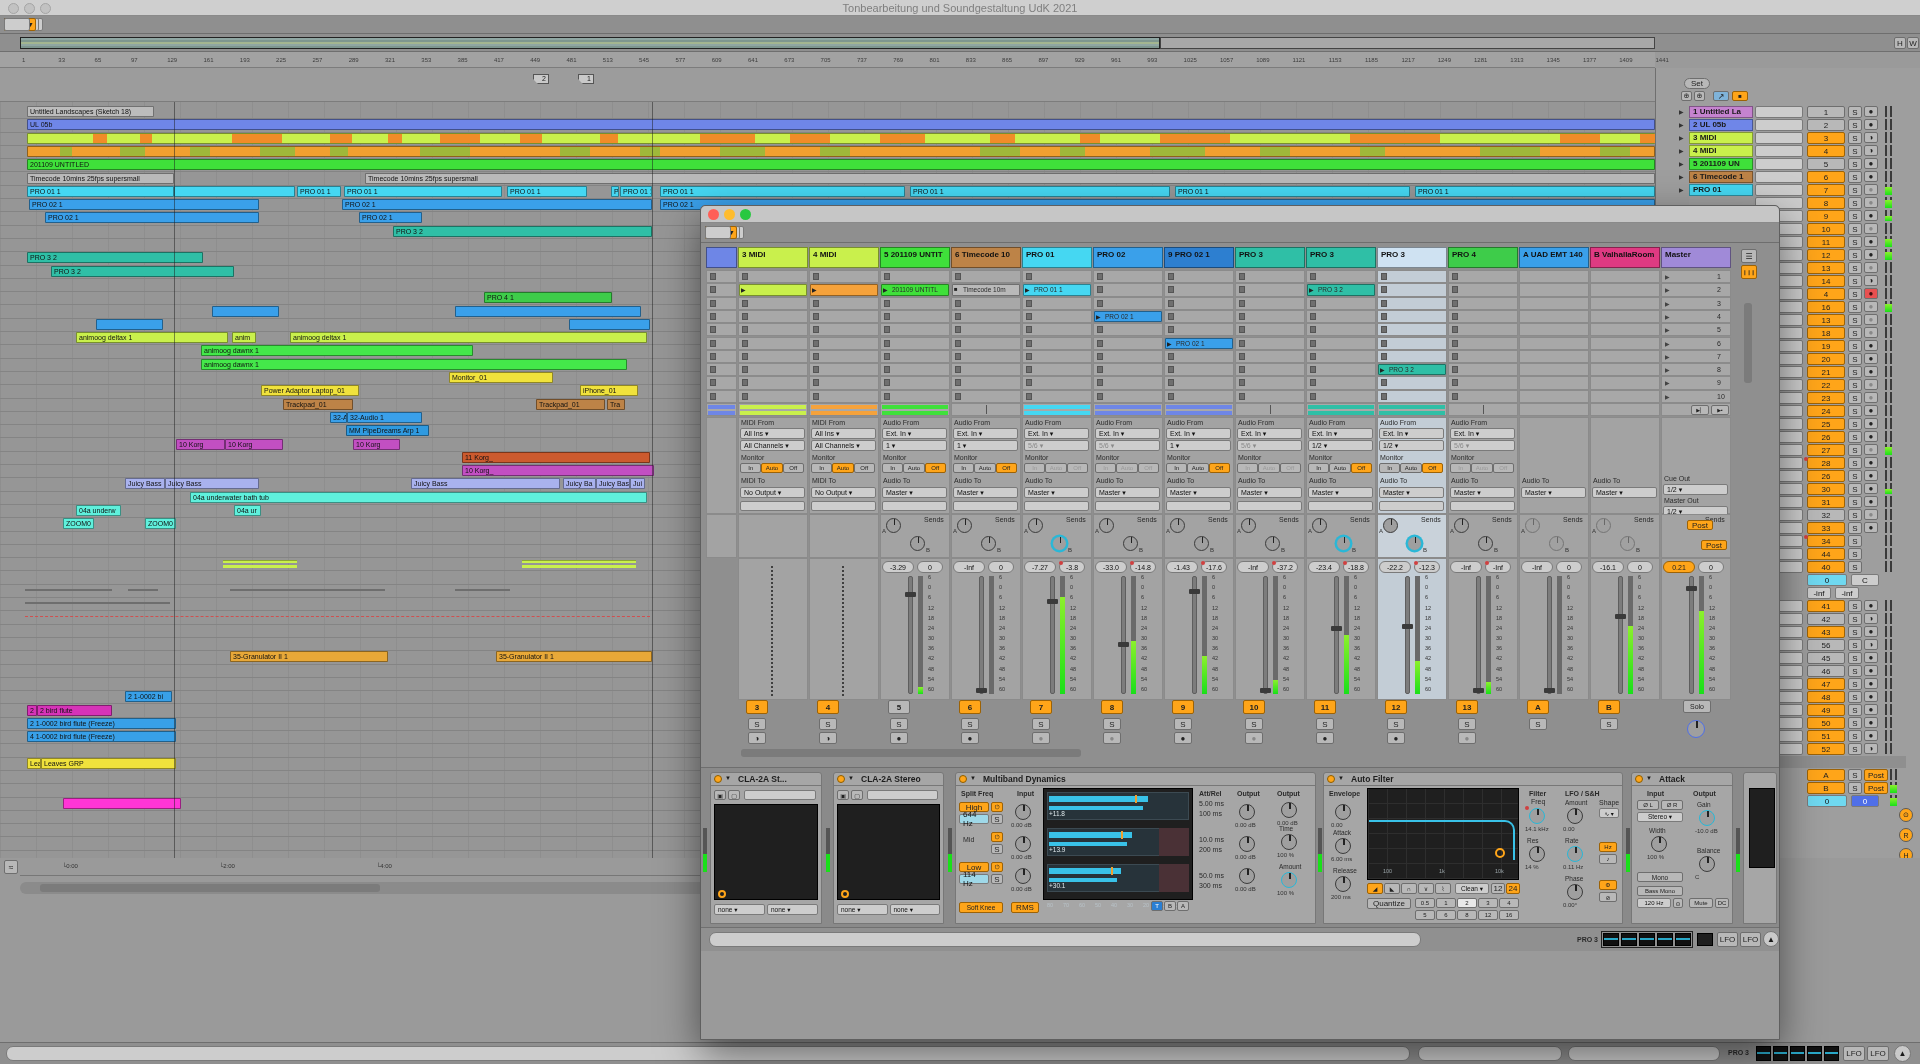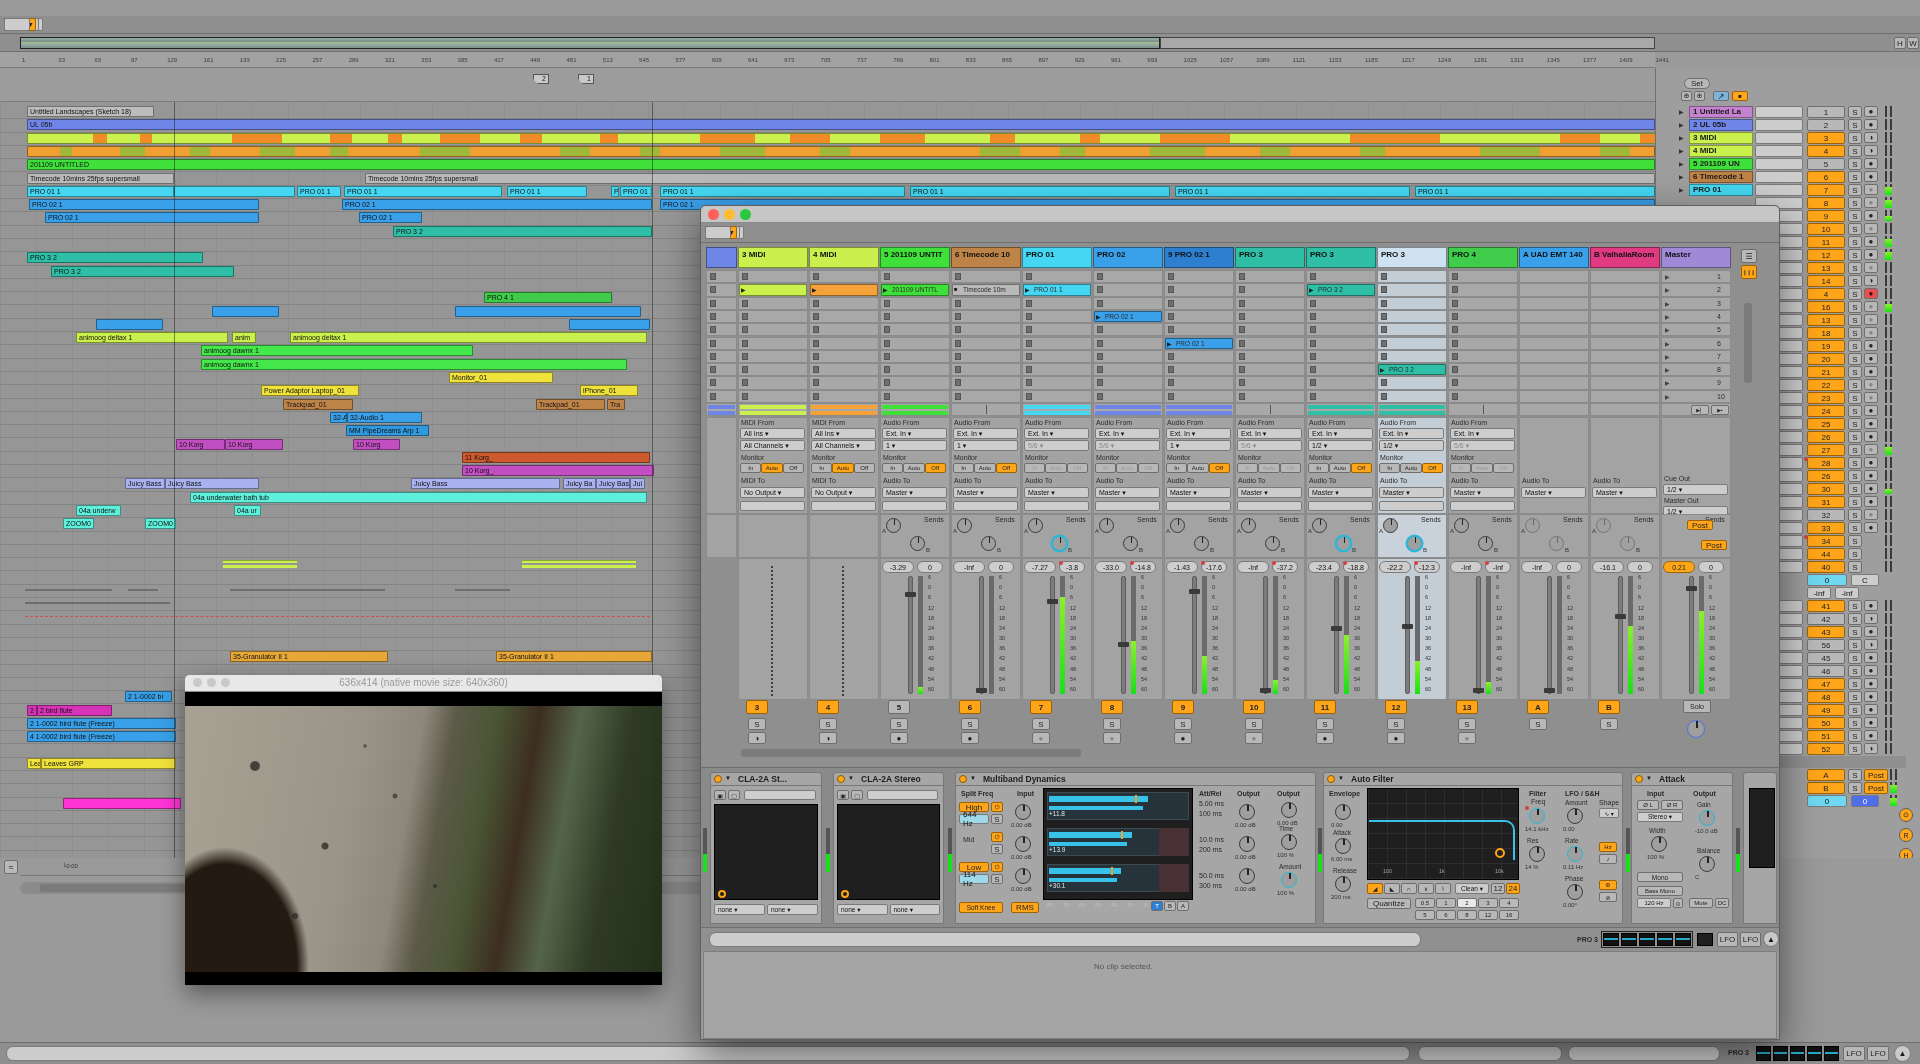--- a/index.html
+++ b/index.html
@@ -30,20 +30,26 @@
   .dev{background:#a6a6a6;border:1px solid #777;border-radius:3px 3px 0 0;}
   .blk{background:#1f1f1f;border:1px solid #000;}
   .meterG{background:linear-gradient(0deg,#19e019,#8cf02c);}
   .scrth{background:#7b7b7b;border-radius:3px;}
 </style>
 </head>
 <body>
 
 <div id="stage">
   <div id="bgwin" style="left:0;top:0;width:1920px;height:1064px;background:#9a9a9a;">
+    <div class="tb" style="left:0;top:0;width:1920px;height:16px;">
+      <div class="tl" style="left:8px;background:#c2c2c2;border:1px solid #a5a5a5;"></div>
+      <div class="tl" style="left:24px;background:#c2c2c2;border:1px solid #a5a5a5;"></div>
+      <div class="tl" style="left:40px;background:#c2c2c2;border:1px solid #a5a5a5;"></div>
+      <div class="ttl">Tonbearbeitung und Soundgestaltung UdK 2021</div>
+    </div>
     <div id="bg-transport" class="transport" style="left:0;top:16px;width:1920px;height:18px;">
         <div class="btn">Tap</div>
         <div class="fld">120.00</div>
         <div class="btn" style="width: 20px; font-size: 6px;">❙❙</div>
         <div class="fld">4 / 4</div>
         <div class="btn" style="font-size: 6px;">○●</div>
         <div class="fld">1 Bar ▾</div>
         <div class="sp" style="flex: 1 1 420px;"></div>
         <div class="btn">→</div>
         <div class="fld">133. 4. 2</div>
@@ -653,40 +659,20 @@
         <div class="blk" style="left: 1773px; top: 3px; width: 15px; height: 15px; background: linear-gradient(rgb(17, 17, 17) 0px, rgb(17, 17, 17) 40%, rgb(42, 168, 200) 40%, rgb(42, 168, 200) 55%, rgb(17, 17, 17) 55%, rgb(17, 17, 17) 100%);"></div>
         <div class="blk" style="left: 1790px; top: 3px; width: 15px; height: 15px; background: linear-gradient(rgb(17, 17, 17) 0px, rgb(17, 17, 17) 40%, rgb(42, 168, 200) 40%, rgb(42, 168, 200) 55%, rgb(17, 17, 17) 55%, rgb(17, 17, 17) 100%);"></div>
         <div class="blk" style="left: 1807px; top: 3px; width: 15px; height: 15px; background: linear-gradient(rgb(17, 17, 17) 0px, rgb(17, 17, 17) 40%, rgb(42, 168, 200) 40%, rgb(42, 168, 200) 55%, rgb(17, 17, 17) 55%, rgb(17, 17, 17) 100%);"></div>
         <div class="blk" style="left: 1824px; top: 3px; width: 15px; height: 15px; background: linear-gradient(rgb(17, 17, 17) 0px, rgb(17, 17, 17) 40%, rgb(42, 168, 200) 40%, rgb(42, 168, 200) 55%, rgb(17, 17, 17) 55%, rgb(17, 17, 17) 100%);"></div>
         <div class="btn" style="left: 1843px; top: 3px; width: 22px; height: 15px;">LFO</div>
         <div class="btn" style="left: 1867px; top: 3px; width: 22px; height: 15px;">LFO</div>
         <div style="left: 1894px; top: 2px; width: 17px; height: 17px; border-radius: 50%; background: rgb(201, 201, 201); border: 1px solid rgb(119, 119, 119); font-size: 8px; display: flex; align-items: center; justify-content: center;">▲</div>
       </div>
   </div>
 
-  <div id="videowin" style="left:185px;top:675px;width:477px;height:310px;background:#111;box-shadow:0 8px 24px rgba(0,0,0,.45);border-radius:4px 4px 0 0;">
-    <div class="tb" style="left:0;top:0;width:477px;height:17px;border-radius:4px 4px 0 0;background:#e8e8e8;">
-      <div class="tl" style="left:8px;width:9px;height:9px;background:#c9c9c9;"></div>
-      <div class="tl" style="left:22px;width:9px;height:9px;background:#c9c9c9;"></div>
-      <div class="tl" style="left:36px;width:9px;height:9px;background:#c9c9c9;"></div>
-      <div class="ttl" style="font-size:10px;color:#9a9a9a;top:2px;">636x414 (native movie size: 640x360)</div>
-    </div>
-    <div style="left:0;top:17px;width:477px;height:293px;background:#000;overflow:hidden;">
-      <div style="left:0;top:14px;width:477px;height:266px;
-        background:
-          radial-gradient(14px 14px at 70px 60px, rgba(40,40,35,.8) 0 30%, transparent 40%),
-          radial-gradient(10px 10px at 140px 140px, rgba(45,45,40,.8) 0 30%, transparent 40%),
-          radial-gradient(9px 9px at 110px 210px, rgba(40,40,38,.7) 0 30%, transparent 40%),
-          radial-gradient(7px 7px at 210px 90px, rgba(50,50,45,.7) 0 30%, transparent 40%),
-          radial-gradient(6px 6px at 250px 180px, rgba(45,45,42,.7) 0 30%, transparent 40%),
-          radial-gradient(5px 5px at 180px 40px, rgba(55,55,50,.6) 0 30%, transparent 40%),
-          radial-gradient(120px 170px at 40px 260px, #241a12 0 60%, transparent 70%),
-          linear-gradient(100deg, #a8a294 0%, #9b9589 34%, #8d877c 46%, #5c5a48 52%, #4a5534 60%, #3c2e20 68%, #54644a 76%, #2e3a24 86%, #22301c 100%);"></div>
-    </div>
-  </div>
 
   <div id="fgwin" style="left:700px;top:205px;width:1080px;height:835px;background:#9a9a9a;box-shadow:0 14px 40px rgba(0,0,0,.5);border:1px solid #5f5f5f;border-radius:5px 5px 0 0;">
     <div class="tb" style="left:0;top:0;width:1078px;height:17px;border-radius:5px 5px 0 0;background:#c6c6c6;">
       <div class="tl" style="left:7px;background:#ff5f57;"></div>
       <div class="tl" style="left:23px;background:#febc2e;"></div>
       <div class="tl" style="left:39px;background:#28c840;"></div>
     </div>
     <div id="fg-transport" class="transport" style="left:0;top:17px;width:1078px;height:20px;">
         <div class="btn">Tap</div>
         <div class="fld">120.00</div>
@@ -1786,17 +1772,14 @@
         <div class="blk" style="left: 902px; top: 5px; width: 16px; height: 13px; background: linear-gradient(rgb(17, 17, 17) 0px, rgb(17, 17, 17) 40%, rgb(42, 168, 200) 40%, rgb(42, 168, 200) 55%, rgb(17, 17, 17) 55%, rgb(17, 17, 17) 100%);"></div>
         <div class="blk" style="left: 920px; top: 5px; width: 16px; height: 13px; background: linear-gradient(rgb(17, 17, 17) 0px, rgb(17, 17, 17) 40%, rgb(42, 168, 200) 40%, rgb(42, 168, 200) 55%, rgb(17, 17, 17) 55%, rgb(17, 17, 17) 100%);"></div>
         <div class="blk" style="left: 938px; top: 5px; width: 16px; height: 13px; background: linear-gradient(rgb(17, 17, 17) 0px, rgb(17, 17, 17) 40%, rgb(42, 168, 200) 40%, rgb(42, 168, 200) 55%, rgb(17, 17, 17) 55%, rgb(17, 17, 17) 100%);"></div>
         <div class="blk" style="left: 956px; top: 5px; width: 16px; height: 13px; background: linear-gradient(rgb(17, 17, 17) 0px, rgb(17, 17, 17) 40%, rgb(42, 168, 200) 40%, rgb(42, 168, 200) 55%, rgb(17, 17, 17) 55%, rgb(17, 17, 17) 100%);"></div>
         <div class="blk" style="left: 974px; top: 5px; width: 16px; height: 13px; background: linear-gradient(rgb(17, 17, 17) 0px, rgb(17, 17, 17) 40%, rgb(42, 168, 200) 40%, rgb(42, 168, 200) 55%, rgb(17, 17, 17) 55%, rgb(17, 17, 17) 100%);"></div>
         <div class="blk" style="left: 996px; top: 5px; width: 16px; height: 13px;"></div>
         <div class="btn" style="left: 1016px; top: 4px; width: 21px; height: 15px;">LFO</div>
         <div class="btn" style="left: 1039px; top: 4px; width: 21px; height: 15px;">LFO</div>
         <div style="left: 1062px; top: 3px; width: 16px; height: 16px; border-radius: 50%; background: rgb(201, 201, 201); border: 1px solid rgb(119, 119, 119); font-size: 8px; display: flex; align-items: center; justify-content: center;">▲</div>
       </div>
-    <div id="fg-clippanel" style="left:2px;top:745px;width:1074px;height:88px;background:#a5a5a5;border:1px solid #7d7d7d;">
-      <div class="tiny" style="left:390px;top:10px;font-size:8px;color:#555;">No clip selected.</div>
-    </div>
   </div>
 </div>
 
 </body></html>

